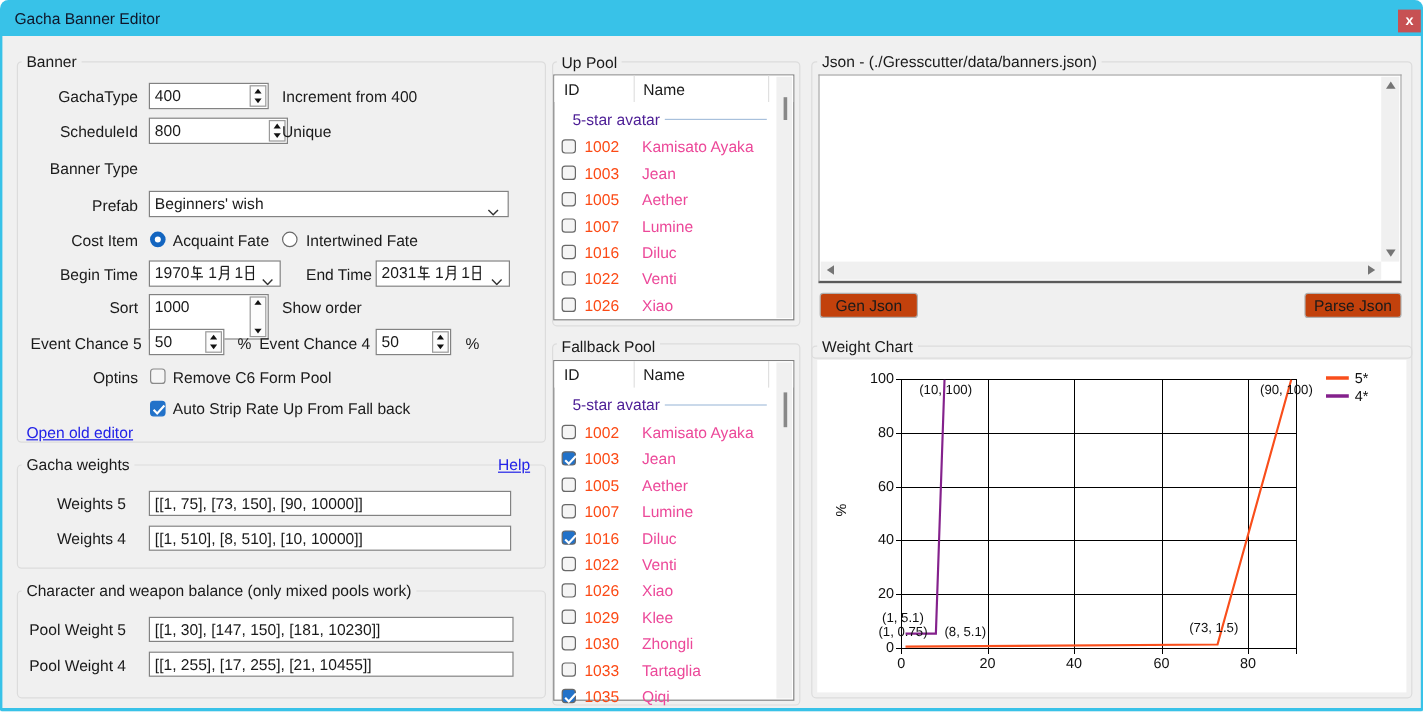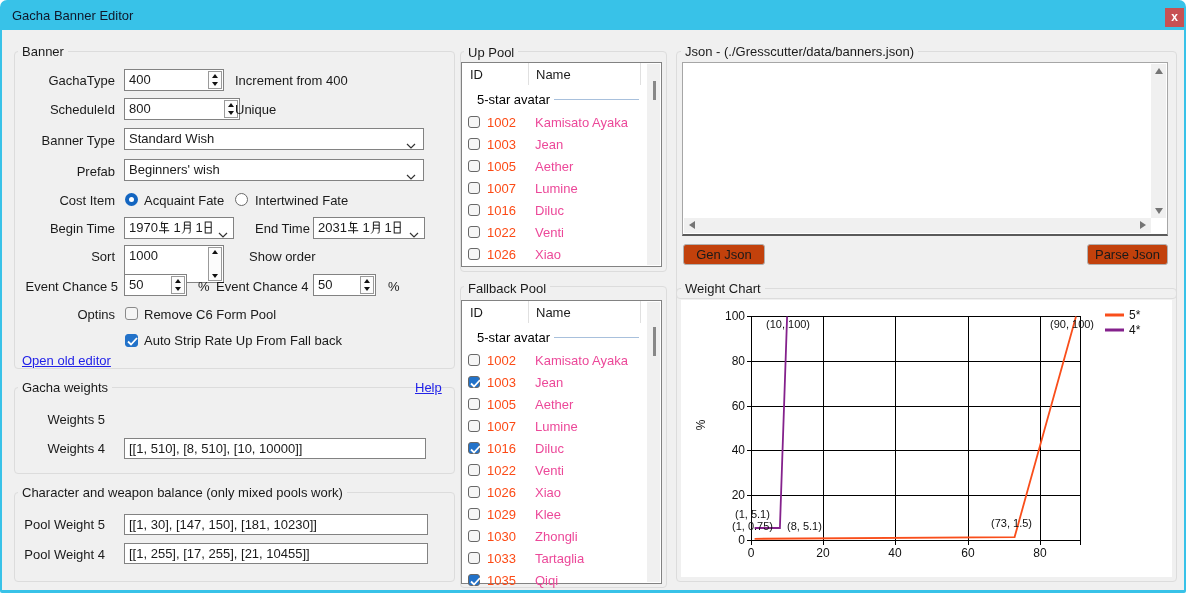--- a/index.html
+++ b/index.html
@@ -22,21 +22,21 @@
 .cbx.on{background:#2272c9;border-color:#2272c9}
 .cbx.on svg{position:absolute;left:1px;top:2px}
 .radio{position:absolute;width:13px;height:13px;border-radius:50%}
 .radio.on{background:#1365c0}
 .radio.on:after{content:"";position:absolute;left:4px;top:4px;width:5px;height:5px;background:#fff;border-radius:50%}
 .radio.off{border:1px solid #6a6a6a;background:#fff}
 .list{position:absolute;background:#fff;border:1px solid #828282}
 .lhead{position:absolute;left:0;top:0;right:0;height:22px;background:#fff}
 .lhead span{position:absolute;top:4px;font-size:13px;color:#1a1a1a}
 .hsep{position:absolute;top:0;width:1px;height:22px;background:#e0e0e0}
-.grp{position:absolute;font-size:13px;color:#000000}
+.grp{position:absolute;font-size:13px;color:#4c1d95}
 .grpline{position:absolute;height:1px;background:#a8c0dc}
 .row{position:absolute;left:0;right:14px;height:22px}
 .row .id{position:absolute;left:25px;top:4px;color:#fc4a15}
 .row .nm{position:absolute;left:73px;top:4px;color:#ec4899}
 .row .cbx{left:6px;top:5px;width:12px;height:12px;border-color:#686868}
 .vsb{position:absolute;top:1px;bottom:1px;right:1px;width:13px;background:#f0f0f0}
 .vsb .thumb{position:absolute;left:6px;width:3px;background:#888}
 .btn{position:absolute;background:#c2410c;border:1px solid #b0b0b0;border-radius:3px;font-size:13px;text-align:center;padding-top:2px}
 </style></head><body>
 <div class="win">
@@ -55,23 +55,20 @@
   <div class="lbl" style="left:233px;top:43px;text-align:left">Increment from 400</div>
 
   <div class="lbl" style="left:0px;top:72px;width:113px">ScheduleId</div>
   <div class="fld" style="left:122px;top:68px;width:116px;height:22px">800<span class="spinbox">
           <i class="u"></i>
           <i class="d"></i>
         </span></div>
   <div class="lbl" style="left:233px;top:72px;text-align:left">Unique</div>
 
   <div class="lbl" style="left:0px;top:103px;width:113px">Banner Type</div>
-  <div class="fld combo" style="left:122px;top:98px;width:300px;height:22px">Standard Wish<span class="chev"><svg width="10" height="6">
-            <path d="M1 1 L5 5 L9 1" stroke="#333" stroke-width="1.2" fill="none"></path>
-          </svg></span></div>
 
   <div class="lbl" style="left:0px;top:134px;width:113px">Prefab</div>
   <div class="fld combo" style="left:122px;top:129px;width:300px;height:22px">Beginners' wish<span class="chev"><svg width="10" height="6">
             <path d="M1 1 L5 5 L9 1" stroke="#333" stroke-width="1.2" fill="none"></path>
           </svg></span></div>
 
   <div class="lbl" style="left:0px;top:163px;width:113px">Cost Item</div>
   <div class="radio on" style="left:123px;top:163px"></div>
   <div class="lbl" style="left:142px;top:163px;text-align:left">Acquaint Fate</div>
   <div class="radio off" style="left:233px;top:163px"></div>
@@ -126,21 +123,21 @@
             </g>
           </svg></span><span class="chev" style="position:absolute;right:5px;top:8px"><svg width="10" height="6">
             <path d="M1 1 L5 5 L9 1" stroke="#333" stroke-width="1.2" fill="none"></path>
           </svg></span></div>
 
   <div class="lbl" style="left:0px;top:219px;width:113px">Sort</div>
   <div class="fld" style="left:122px;top:215px;width:100px;height:38px">1000<span class="spinbox">
           <i class="u"></i>
           <i class="d"></i>
         </span></div>
-  <div class="lbl" style="left:247px;top:219px;text-align:right">Show order</div>
+  <div class="lbl" style="left:233px;top:219px;text-align:right">Show order</div>
 
   <div class="lbl" style="left:3px;top:249px;width:113px">Event Chance 5</div>
   <div class="fld" style="left:122px;top:244px;width:63px;height:22px">50<span class="spinbox">
           <i class="u"></i>
           <i class="d"></i>
         </span></div>
   <div class="lbl" style="left:196px;top:249px;text-align:left">%</div>
   <div class="lbl" style="left:214px;top:249px;text-align:left">Event Chance 4</div>
   <div class="fld" style="left:311px;top:244px;width:63px;height:22px">50<span class="spinbox">
           <i class="u"></i>
@@ -159,20 +156,21 @@
       </div>
   <div class="lbl" style="left:142px;top:303px;text-align:left">Auto Strip Rate Up From Fall back</div>
 
   <div class="link" style="left:20px;top:323px">Open old editor</div>
 
   <div class="gb" style="left:12px;top:357px;width:441px;height:87px"></div>
   <div class="gl" style="left:16px;top:350px">Gacha weights</div>
   <div class="link" style="left:413px;top:350px">Help</div>
 
   <div class="lbl" style="left:0px;top:382px;width:103px">Weights 5</div>
+  <div class="fld" style="left:122px;top:379px;width:302px;height:21px">[[1, 75], [73, 150], [90, 10000]]</div>
   <div class="lbl" style="left:0px;top:411px;width:103px">Weights 4</div>
   <div class="fld" style="left:122px;top:408px;width:302px;height:21px">[[1, 510], [8, 510], [10, 10000]]</div>
 
   <div class="gb" style="left:12px;top:462px;width:441px;height:90px"></div>
   <div class="gl" style="left:16px;top:455px">Character and weapon balance (only mixed pools work)</div>
 
   <div class="lbl" style="left:0px;top:487px;width:103px">Pool Weight 5</div>
   <div class="fld" style="left:122px;top:484px;width:304px;height:21px">[[1, 30], [147, 150], [181, 10230]]</div>
   <div class="lbl" style="left:0px;top:517px;width:103px">Pool Weight 4</div>
   <div class="fld" style="left:122px;top:513px;width:304px;height:21px">[[1, 255], [17, 255], [21, 10455]]</div>

